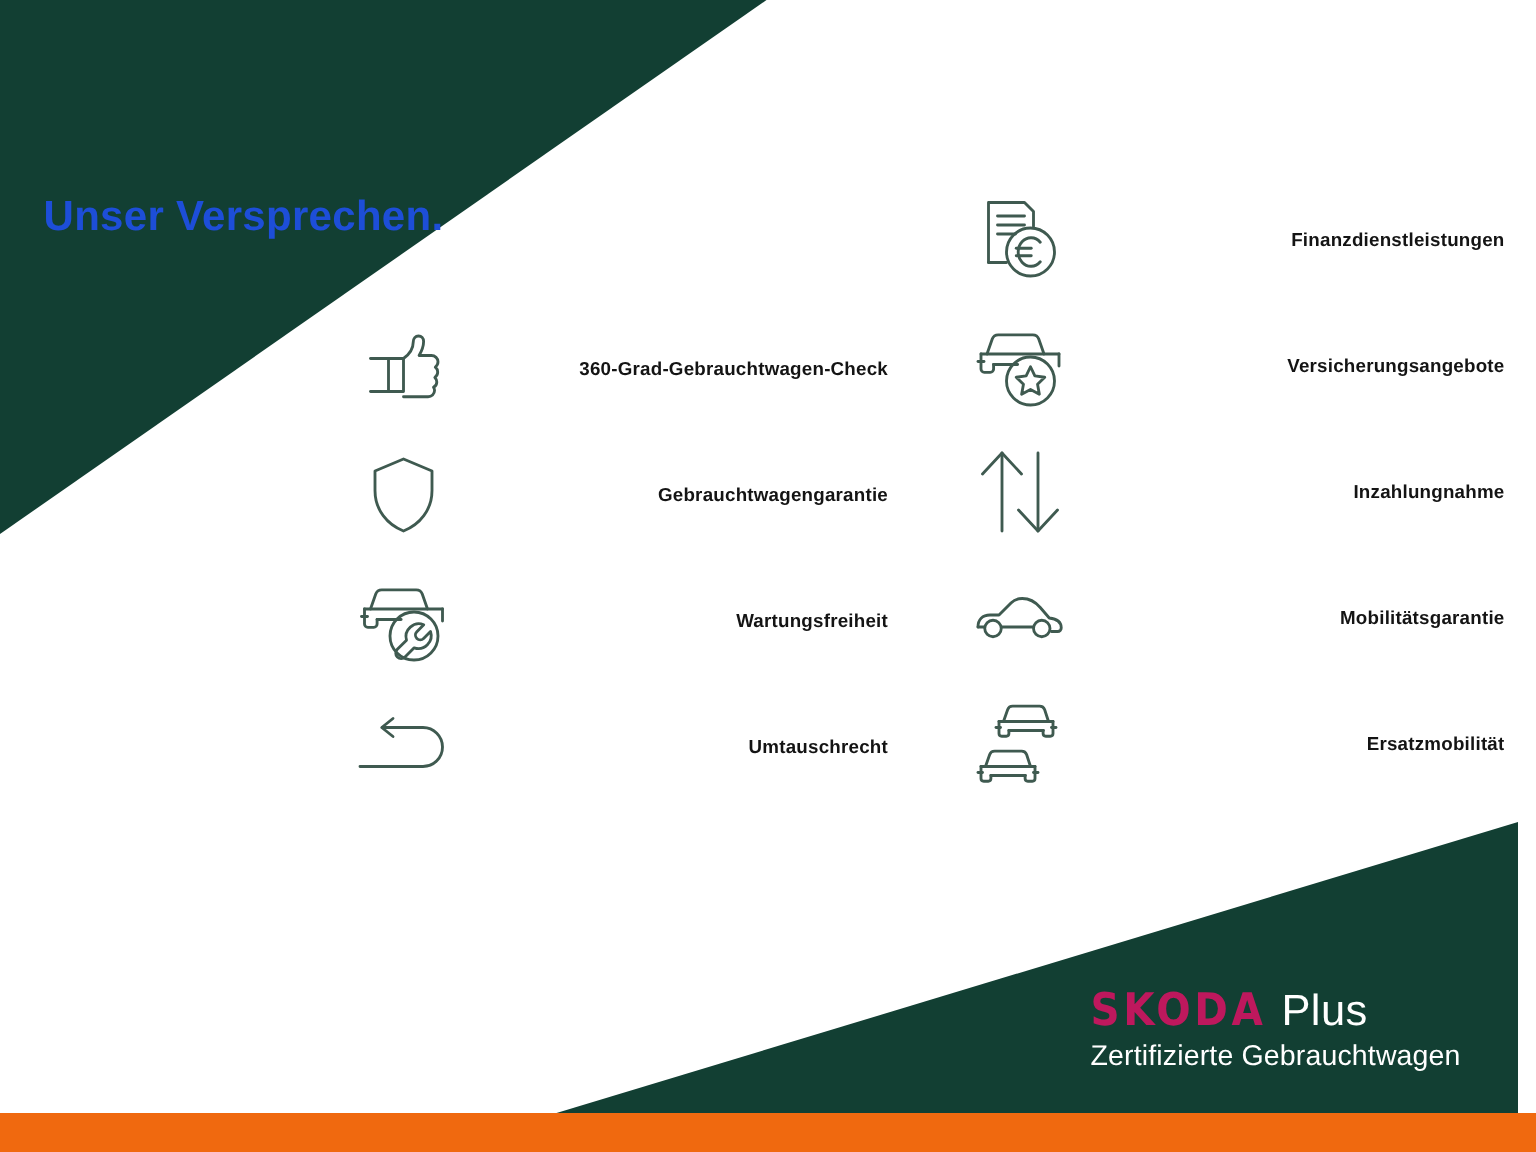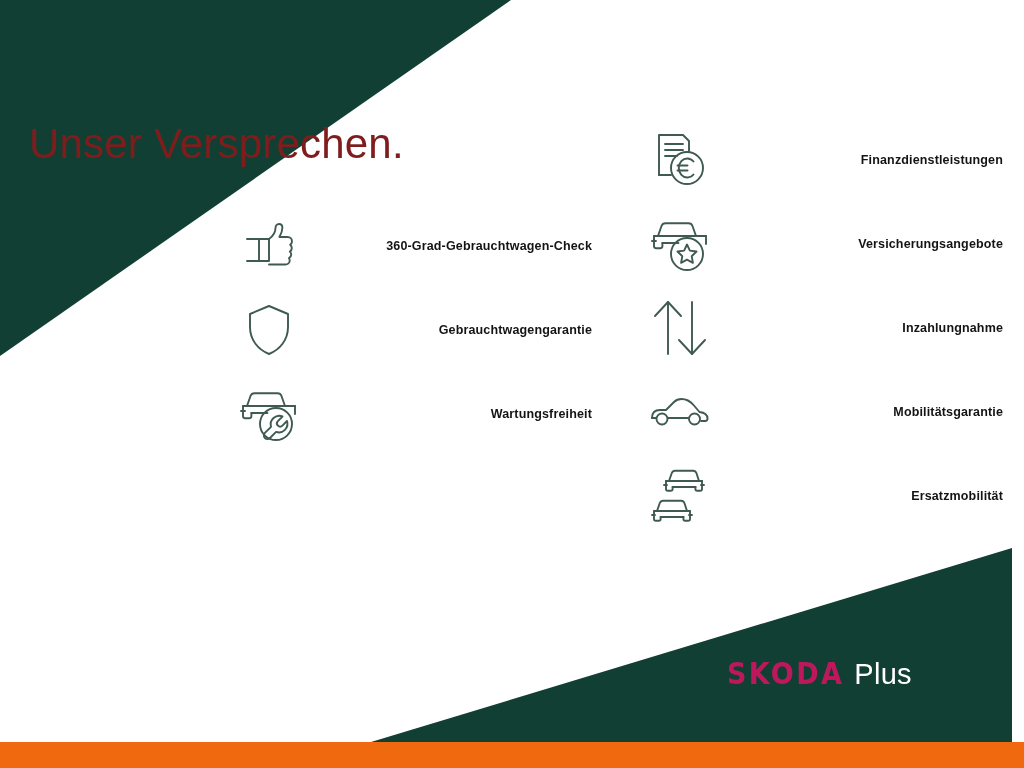--- a/index.html
+++ b/index.html
@@ -24,24 +24,24 @@
     width: 1024px;
     height: 768px;
     pointer-events: none;
   }
 
   
   .headline {
     position: absolute;
     left: 29px;
     top: 24px;
-    color: #7f1d1d;
-    font-size: 42px;
+    color: #1d4ed8;
+    font-size: 28px;
     line-height: 48px;
-    font-weight: 400;
+    font-weight: 700;
     letter-spacing: 0.2px;
     white-space: pre;
   }
   .headline .line { display: block; }
 
   
   .col {
     position: absolute;
   }
   #col-left  { left: 232px; top: 204px; width: 360px; }
@@ -163,20 +163,29 @@
           <path d="M13.4 28 h16"></path>
           <path d="M57 21 v8"></path>
           <path d="M3 26 h4"></path>
           <circle cx="38" cy="39" r="16"></circle>
           <path d="M44.5 31.5 l-4.6 4.6 a3.2 3.2 0 0 0 0 4.5 a3.2 3.2 0 0 0 4.5 0 l4.6 -4.6 a8.6 8.6 0 0 1 -10.9 10.9 l-6.1 6.1 a3.6 3.6 0 0 1 -5.1 -5.1 l6.1 -6.1 a8.6 8.6 0 0 1 11.5 -10.3 z"></path>
         </svg>
       </span>
       <span class="label">Wartungsfreiheit</span>
     </div>
 
+    <div class="feature">
+      <span class="icon-box">
+        <svg width="62" height="40" viewBox="0 0 62 40" fill="none" stroke="#3F5A50" stroke-width="1.9" stroke-linecap="round" stroke-linejoin="round">
+          <path d="M2 33 h42 a13 13 0 0 0 0 -26 H17"></path>
+          <path d="M24 1 L16.5 7 L24 13"></path>
+        </svg>
+      </span>
+      <span class="label">Umtauschrecht</span>
+    </div>
 
   </div>
 
   <div class="col" id="col-right">
 
     <div class="feature">
       <span class="icon-box">
         <svg width="58" height="58" viewBox="0 0 58 58" fill="none" stroke="#3F5A50" stroke-width="1.9" stroke-linecap="round" stroke-linejoin="round">
           <path d="M8 44 V4 h24 l6 6 v10"></path>
           <path d="M8 44 h12"></path>
@@ -261,15 +270,16 @@
       <span class="label">Ersatzmobilität</span>
     </div>
 
   </div>
 
   <div id="logo-block">
     <div class="logo-row">
       <span class="logo-skoda">SKODA</span>
       <span class="logo-plus">Plus</span>
     </div>
+    <div class="logo-sub">Zertifizierte Gebrauchtwagen</div>
   </div>
 
 </div>
 
 </body></html>

